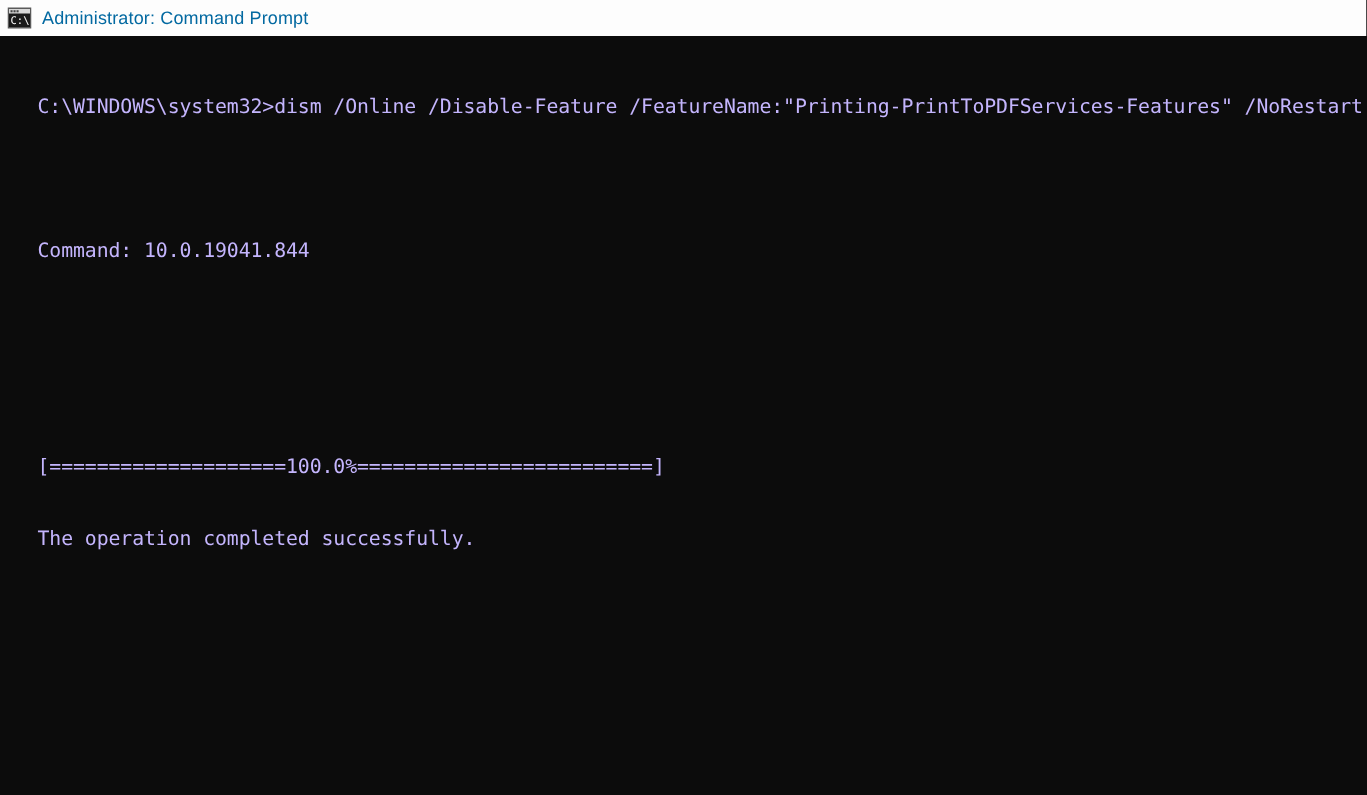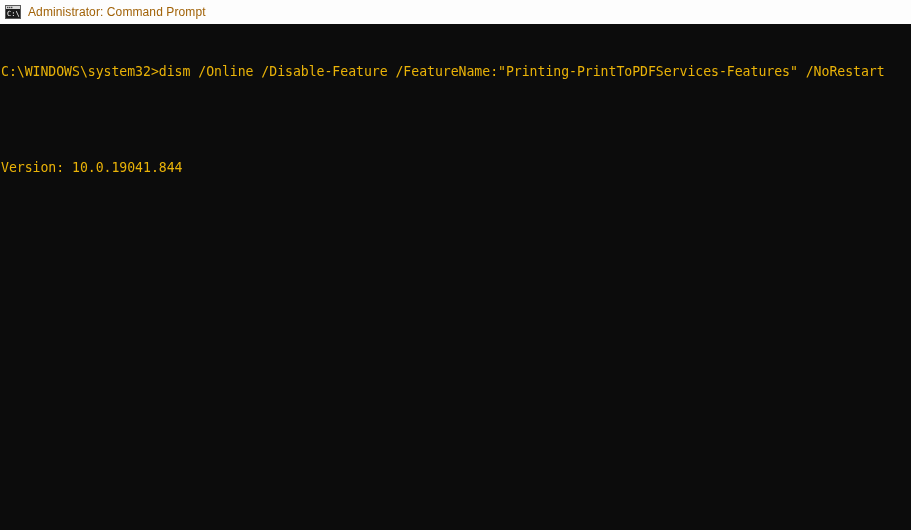--- a/index.html
+++ b/index.html
@@ -33,37 +33,38 @@
   .title-icon {
     width: 16px;
     height: 16px;
     flex: 0 0 16px;
     margin-right: 7px;
     display: block;
   }
   .title-text {
     font-family: "Liberation Sans", sans-serif;
     font-size: 12px;
-    color: #a16207;
+    color: #0369a1;
     line-height: 16px;
     white-space: nowrap;
     letter-spacing: 0.1px;
   }
   
   .console {
     flex: 1 1 auto;
     background: #0c0c0c;
-    color: #eab308;
+    color: #c4b5fd;
     font-family: "DejaVu Sans Mono", monospace;
     font-size: 13.2px;
     line-height: 16px;
     padding: 8px 0 0 1px;
     box-sizing: border-box;
     overflow: hidden;
     white-space: pre;
+    margin-left: 24px;
   }
   .line {
     height: 16px;
     white-space: pre;
     letter-spacing: -0.05px;
   }
   .line.blank {
     height: 16px;
   }
 </style>
@@ -82,23 +83,25 @@
         <rect x="6" y="2.8" width="1.4" height="1.4" fill="#444"></rect>
         <text x="2" y="12" font-family="DejaVu Sans Mono, monospace" font-size="7" fill="#ffffff">C:\</text>
       </svg>
     </span>
     <span class="title-text">Administrator: Command Prompt</span>
   </div>
 
   <div class="console">
     <div class="line">C:\WINDOWS\system32&gt;dism /Online /Disable-Feature /FeatureName:"Printing-PrintToPDFServices-Features" /NoRestart</div>
     <div class="line blank"></div>
-    <div class="line">Version: 10.0.19041.844</div>
+    <div class="line">Command: 10.0.19041.844</div>
     <div class="line blank"></div>
     <div class="line blank"></div>
+    <div class="line">[====================100.0%=========================]</div>
+    <div class="line">The operation completed successfully.</div>
     
     
     
     
     
     
     
     
     
     

